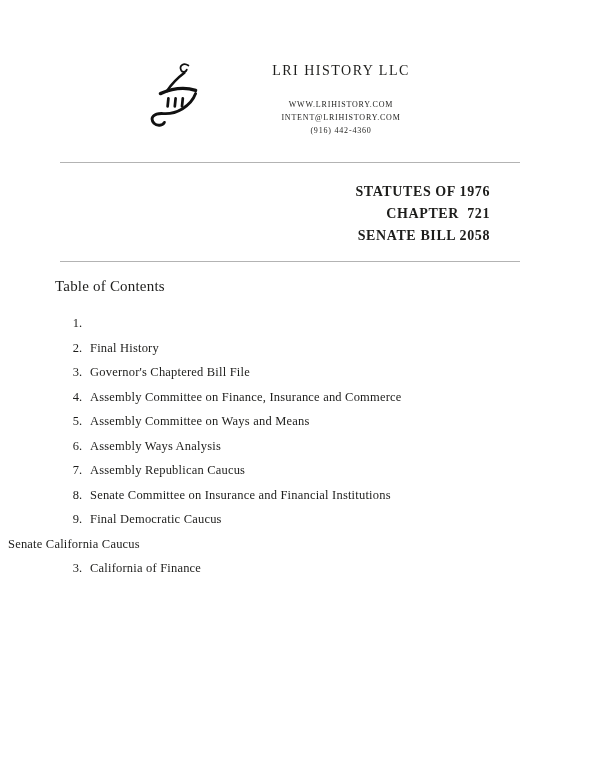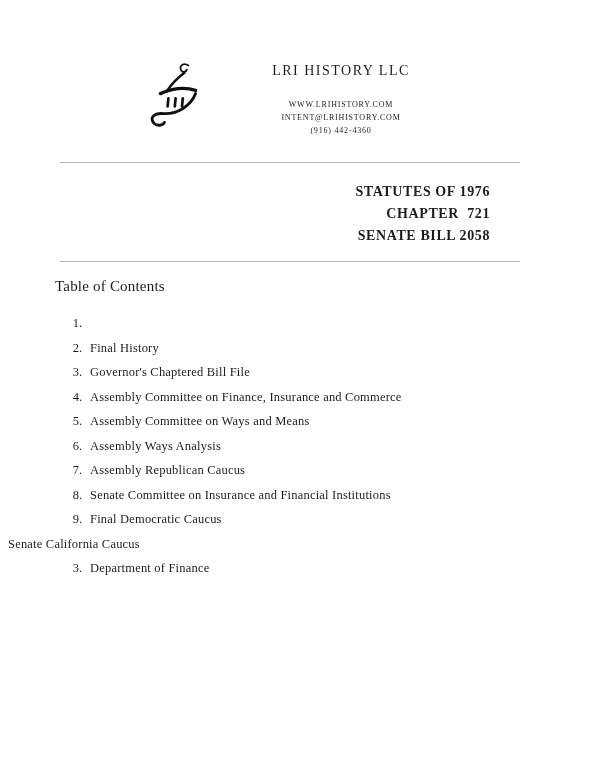--- a/index.html
+++ b/index.html
@@ -176,17 +176,17 @@
       </div>
       <div class="toc-row">
         <span class="toc-num">9.</span>
         <span class="toc-label">Final Democratic Caucus</span>
       </div>
       <div class="toc-row">
         <span class="toc-label">Senate California Caucus</span>
       </div>
       <div class="toc-row">
         <span class="toc-num">3.</span>
-        <span class="toc-label">Department of Finance</span>
+        <span class="toc-label">California of Finance</span>
       </div>
     </div>
 
 </div>
 
 </body></html>

